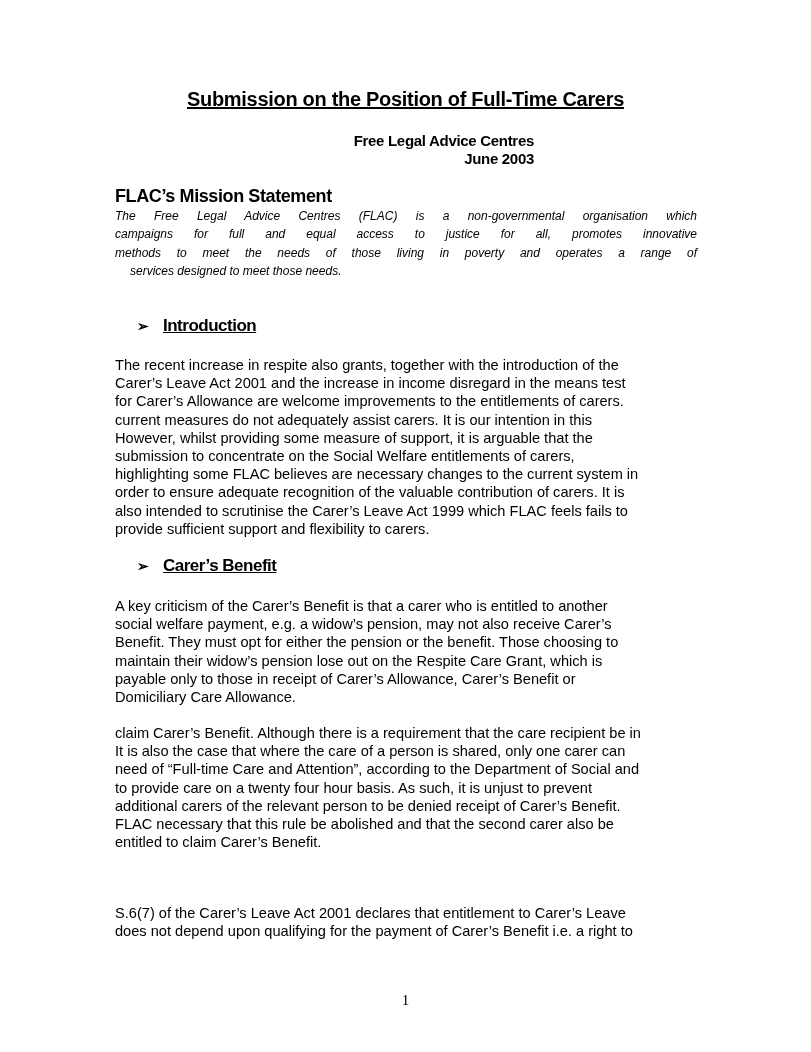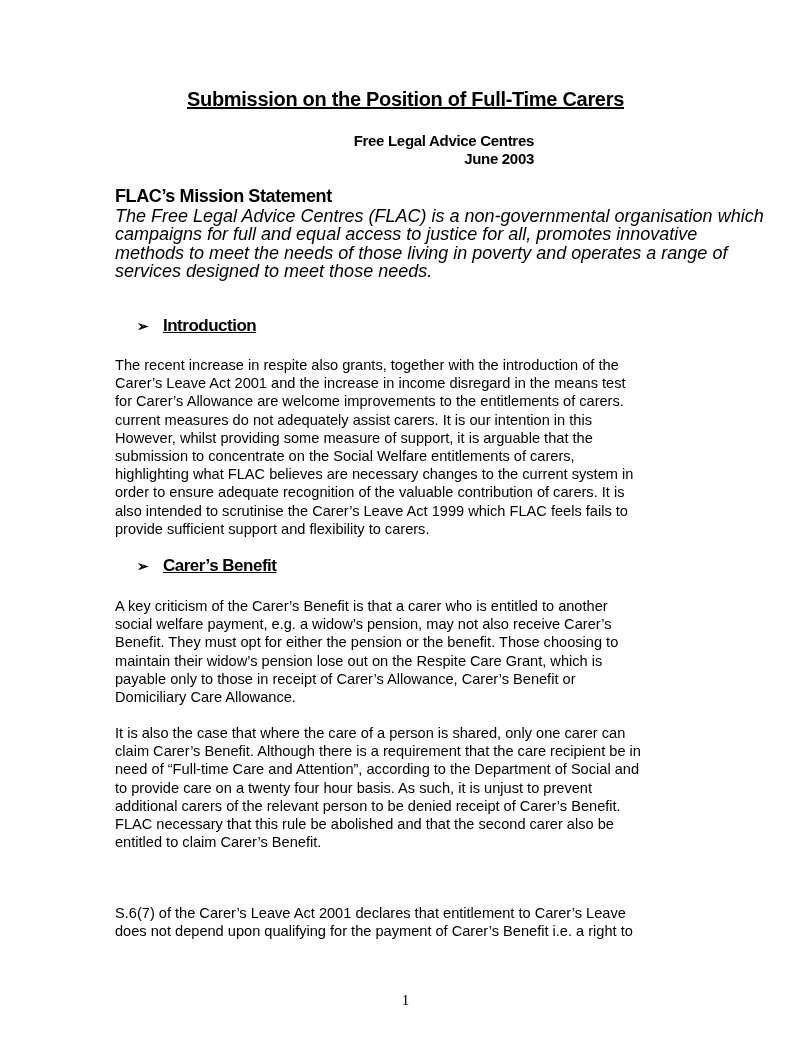--- a/index.html
+++ b/index.html
@@ -14,24 +14,24 @@
       position: absolute; right: 115px; top: 132px; text-align: right;
       font-family: "Liberation Sans", sans-serif; font-weight: bold; font-size: 15px; line-height: 18px;
       letter-spacing: -0.3px;
     }
     .mission-heading {
       position: absolute; left: 115px; top: 186px;
       font-family: "Liberation Sans", sans-serif; font-weight: bold; font-size: 18px; letter-spacing: -0.4px;
     }
     .mission-body {
       position: absolute; left: 115px; top: 207px; width: 582px;
-      font-family: "Liberation Sans", sans-serif; font-style: italic; font-size: 18px; line-height: 18.3px;
+      font-family: "Liberation Sans", sans-serif; font-style: italic; font-size: 12px; line-height: 18.3px;
     }
     .mission-body .ln { display: block; text-align: justify; text-align-last: justify; white-space: nowrap; }
-    .mission-body .ln.last { text-align-last: left; }
+    .mission-body .ln.last { text-align-last: left; margin-left: 15px; }
     .section-heading {
       position: absolute; left: 137px;
       font-family: "Liberation Sans", sans-serif; font-weight: bold; font-size: 17px; letter-spacing: -0.5px;
       display: flex; align-items: center;
     }
     .section-heading .arrow { font-size: 14px; width: 26px; display: inline-block; }
     .section-heading .label { text-decoration: underline; }
     .para {
       position: absolute; left: 115px; width: 600px;
       font-family: "Liberation Sans", sans-serif; font-size: 14.6px; line-height: 18.2px;
@@ -66,41 +66,41 @@
     <span class="arrow">➢</span>
     <span class="label">Introduction</span>
   </div>
   <div class="para" style="top:356px;">
     <span class="ln">The recent increase in respite also grants, together with the introduction of the</span>
     <span class="ln">Carer’s Leave Act 2001 and the increase in income disregard in the means test</span>
     <span class="ln">for Carer’s Allowance are welcome improvements to the entitlements of carers.</span>
     <span class="ln">current measures do not adequately assist carers. It is our intention in this</span>
     <span class="ln">However, whilst providing some measure of support, it is arguable that the</span>
     <span class="ln">submission to concentrate on the Social Welfare entitlements of carers,</span>
-    <span class="ln">highlighting what FLAC believes are necessary changes to the current system in</span>
+    <span class="ln">highlighting some FLAC believes are necessary changes to the current system in</span>
     <span class="ln">order to ensure adequate recognition of the valuable contribution of carers. It is</span>
     <span class="ln">also intended to scrutinise the Carer’s Leave Act 1999 which FLAC feels fails to</span>
     <span class="ln">provide sufficient support and flexibility to carers.</span>
   </div>
 
   <div class="section-heading" style="top:556px;">
     <span class="arrow">➢</span>
     <span class="label">Carer’s Benefit</span>
   </div>
   <div class="para" style="top:597px;">
     <span class="ln">A key criticism of the Carer’s Benefit is that a carer who is entitled to another</span>
     <span class="ln">social welfare payment, e.g. a widow’s pension, may not also receive Carer’s</span>
     <span class="ln">Benefit. They must opt for either the pension or the benefit. Those choosing to</span>
     <span class="ln">maintain their widow’s pension lose out on the Respite Care Grant, which is</span>
     <span class="ln">payable only to those in receipt of Carer’s Allowance, Carer’s Benefit or</span>
     <span class="ln">Domiciliary Care Allowance.</span>
   </div>
   <div class="para" style="top:724px;">
+    <span class="ln">claim Carer’s Benefit. Although there is a requirement that the care recipient be in</span>
     <span class="ln">It is also the case that where the care of a person is shared, only one carer can</span>
-    <span class="ln">claim Carer’s Benefit. Although there is a requirement that the care recipient be in</span>
     <span class="ln">need of “Full-time Care and Attention”, according to the Department of Social and</span>
     <span class="ln">to provide care on a twenty four hour basis. As such, it is unjust to prevent</span>
     <span class="ln">additional carers of the relevant person to be denied receipt of Carer’s Benefit.</span>
     <span class="ln">FLAC necessary that this rule be abolished and that the second carer also be</span>
     <span class="ln">entitled to claim Carer’s Benefit.</span>
   </div>
   <div class="para" style="top:904px;">
     <span class="ln">S.6(7) of the Carer’s Leave Act 2001 declares that entitlement to Carer’s Leave</span>
     <span class="ln">does not depend upon qualifying for the payment of Carer’s Benefit i.e. a right to</span>
   </div>

